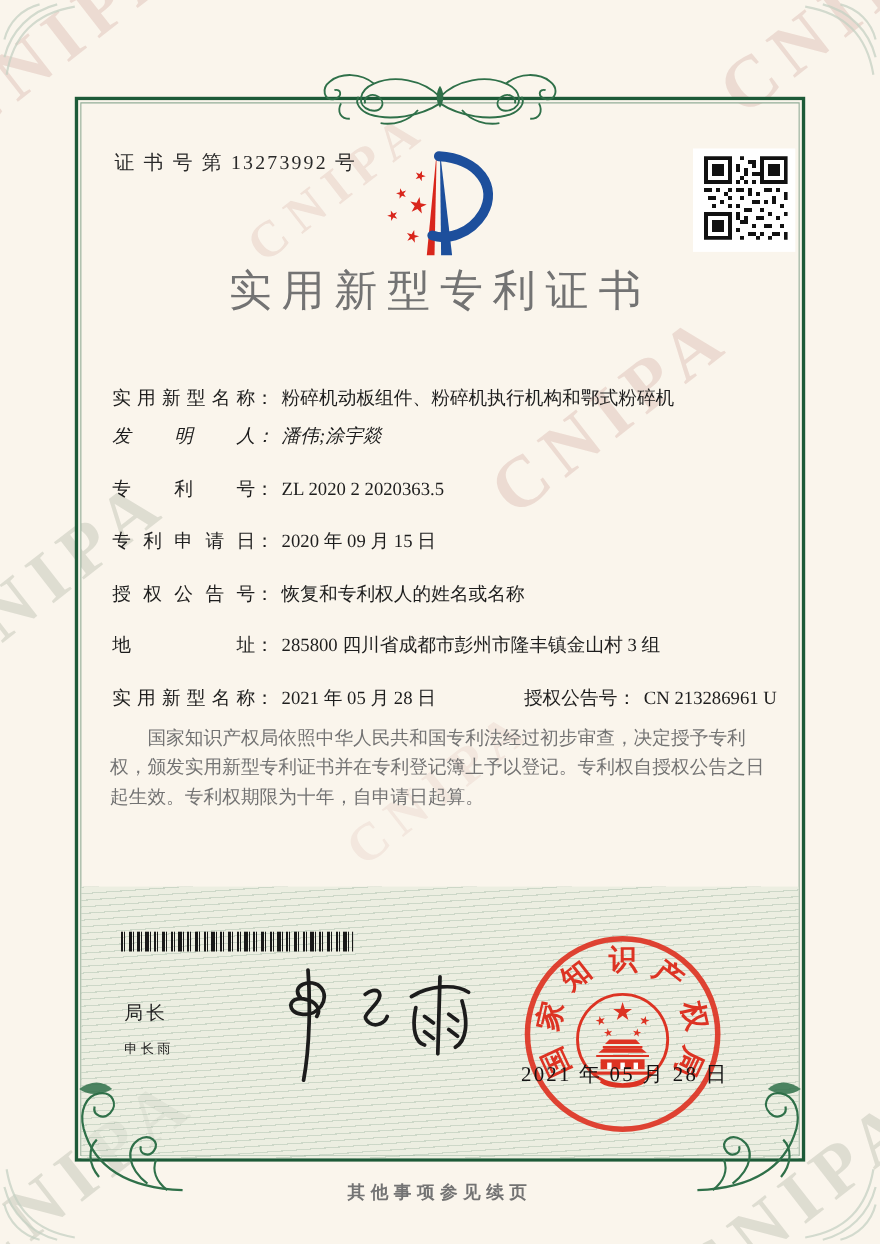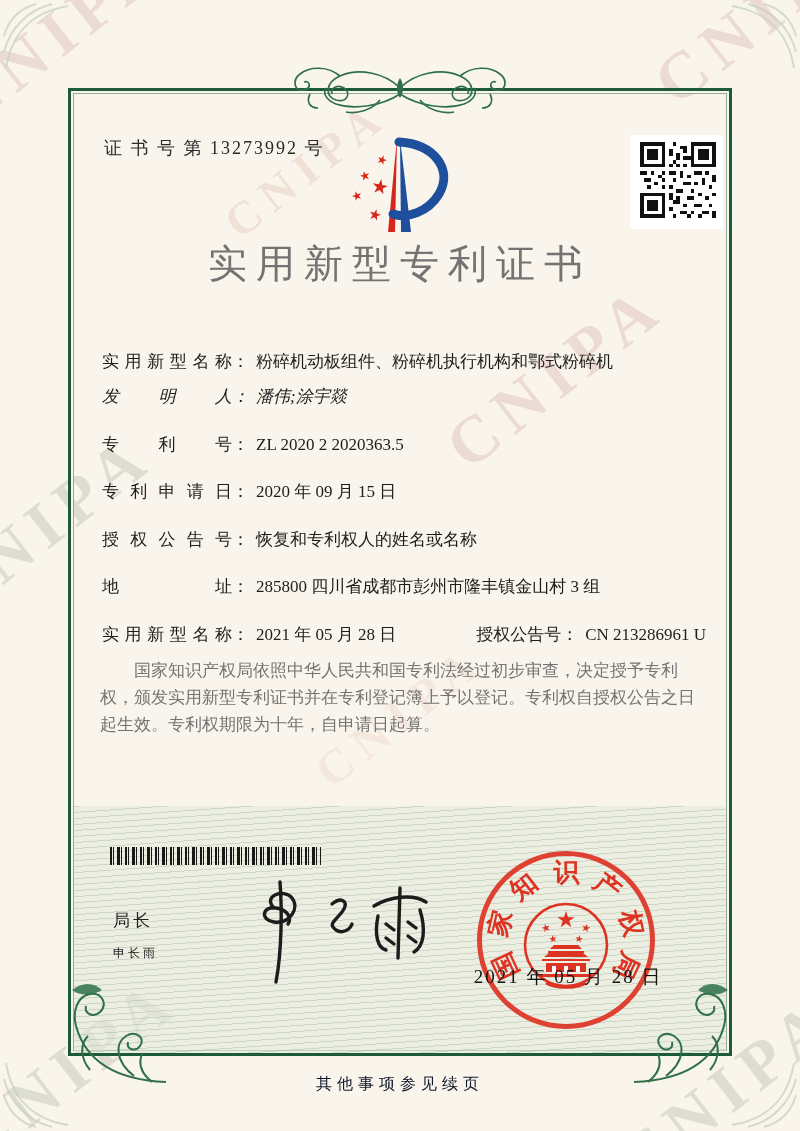--- a/index.html
+++ b/index.html
@@ -75,21 +75,21 @@
   .sc4{left:117px; top:22px;  transform:rotate(38deg);}
   .sc5{left:141px; top:59px;  transform:rotate(77deg);}
   .sc6{left:136px; top:101px; transform:rotate(115deg);}
   .emblem{position:absolute; left:44px; top:46px;}
   .seal-date{position:absolute; left:452px; top:964px; width:232px; text-align:center;
              font-size:19px; letter-spacing:2px; color:#141414; z-index:5;}
   
   .page-info{position:absolute; left:0; top:1031px; width:100%; text-align:center;
              font-size:15px; letter-spacing:2px; color:#2a2a2a;}
   .continuation{position:absolute; left:0; top:1074px; width:100%; text-align:center;
-                font-size:16px; letter-spacing:5px; color:#0f172a;}
+                font-size:16px; letter-spacing:5px; color:#737373;font-weight:bold;}
 </style>
 </head>
 <body>
 
 <div class="page">
 
   <div class="wm wm-pink" style="left:-70px; top:-4px;">CNIPA</div>
   <div class="wm wm-pink" style="left:636px; top:-26px;">CNIPA</div>
   <div class="wm wm-pink" style="left:210px; top:142px; font-size:46px; opacity:.8;">CNIPA</div>
   <div class="wm wm-pink" style="left:428px; top:338px;">CNIPA</div>

